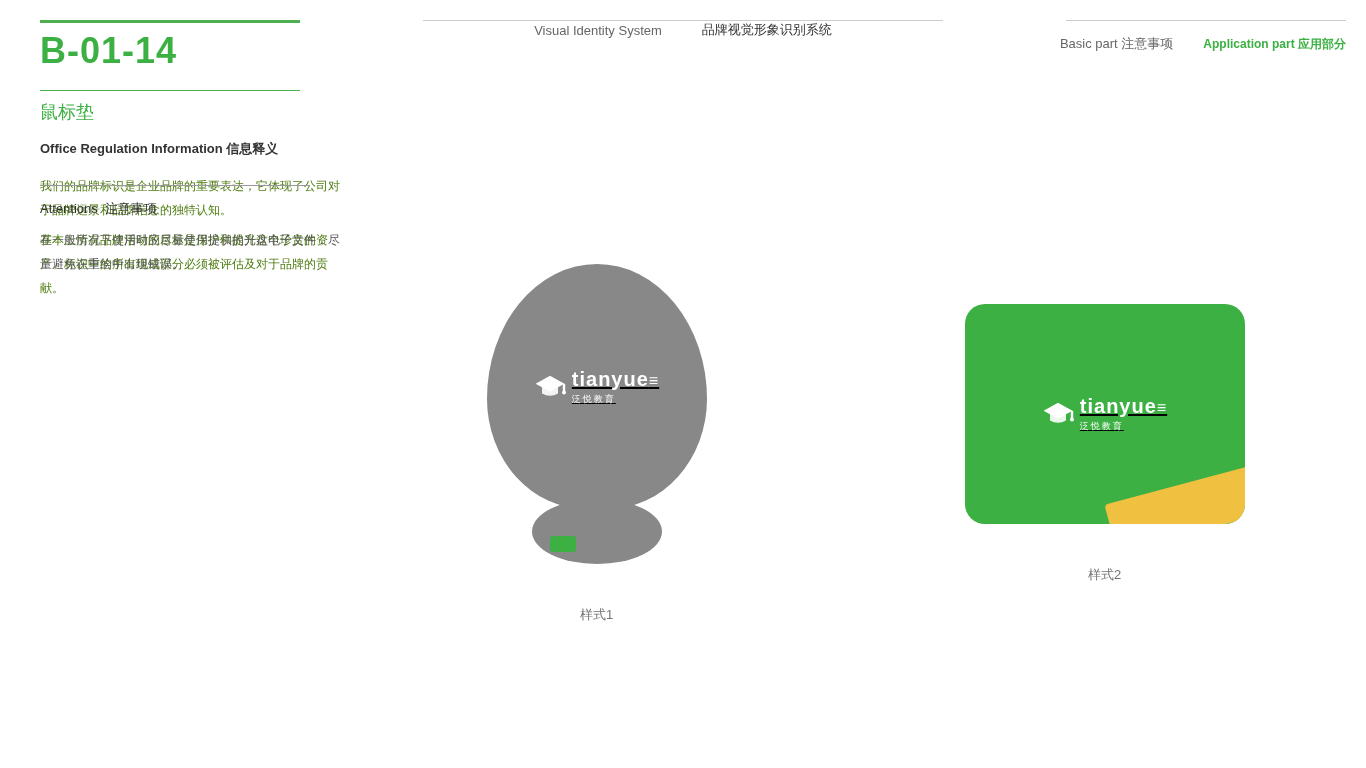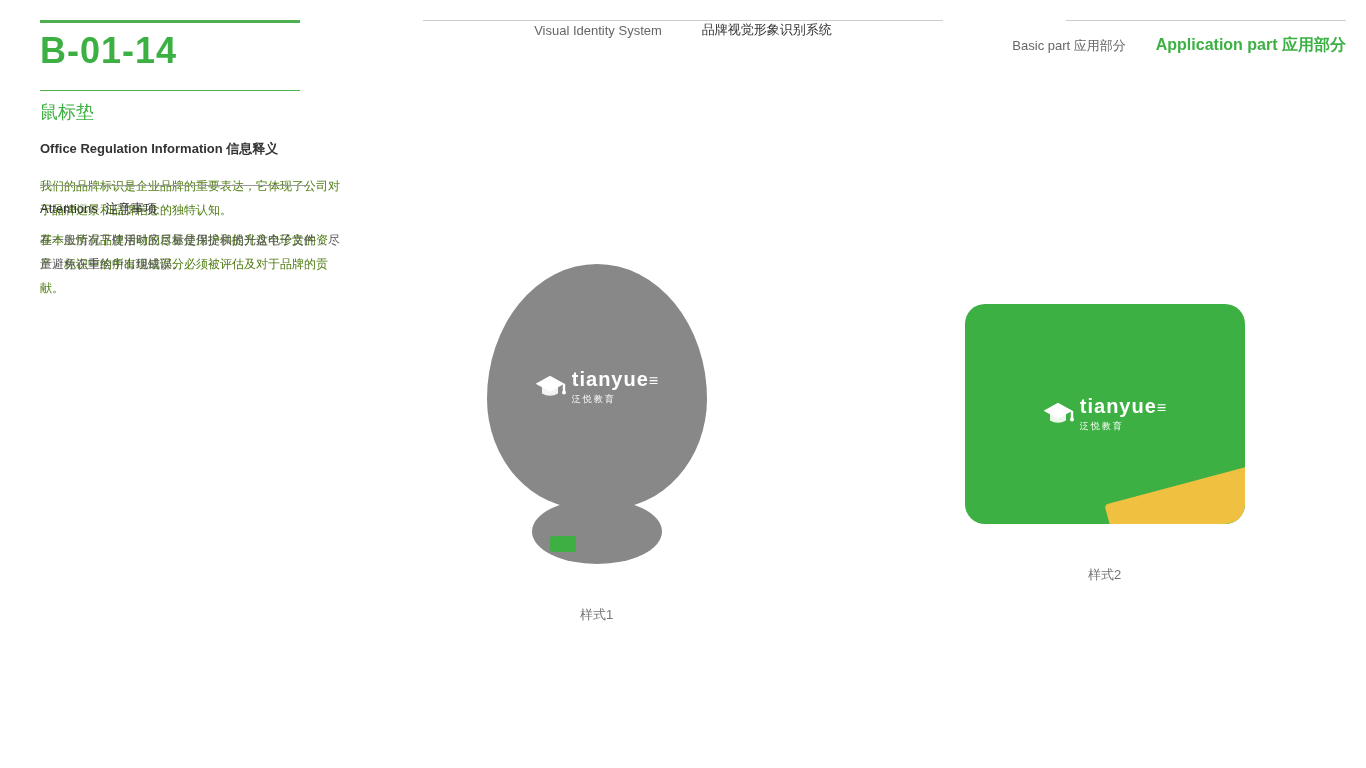--- a/index.html
+++ b/index.html
@@ -106,21 +106,21 @@
       margin-top: 14px;
       align-items: center;
     }
 
     .basic-part {
       font-size: 13px;
       color: #666666;
     }
 
     .app-part {
-      font-size: 16px;
+      font-size: 12px;
       color: #3cb043;
       font-weight: bold;
     }
 
     
     .main-content {
       position: absolute;
       top: 140px;
       left: 40px;
       right: 20px;
@@ -255,20 +255,21 @@
       border-radius: 4px;
     }
 
     
     .logo-container {
       display: flex;
       align-items: center;
       gap: 6px;
       z-index: 2;
       position: relative;
+      text-decoration: underline;
     }
 
     .logo-wrapper {
       display: flex;
       flex-direction: column;
       align-items: flex-start;
       position: relative;
     }
 
     .style-label {
@@ -289,21 +290,21 @@
   <div class="center-top-border"></div>
   <div class="center-titles">
     <span class="center-title-en">Visual Identity System</span>
     <span class="center-title-cn">品牌视觉形象识别系统</span>
   </div>
 </div>
 
 <div class="right-header">
   <div class="right-top-border"></div>
   <div class="right-labels">
-    <span class="basic-part">Basic part  应用部分</span>
+    <span class="basic-part">Basic part  注意事项</span>
     <span class="app-part">Application part  应用部分</span>
   </div>
 </div>
 
 <div class="main-content">
 
   <div class="left-text-panel">
     <div class="info-title">Office Regulation Information  信息释义</div>
     <div class="info-text">我们的品牌标识是企业品牌的重要表达，它体现了公司对于品牌远景和品牌信念的独特认知。</div>
     <div class="info-text">基本上所有品牌活动的目标是保护和提升这个珍贵的资产。标识中的所有组成部分必须被评估及对于品牌的贡献。</div>

